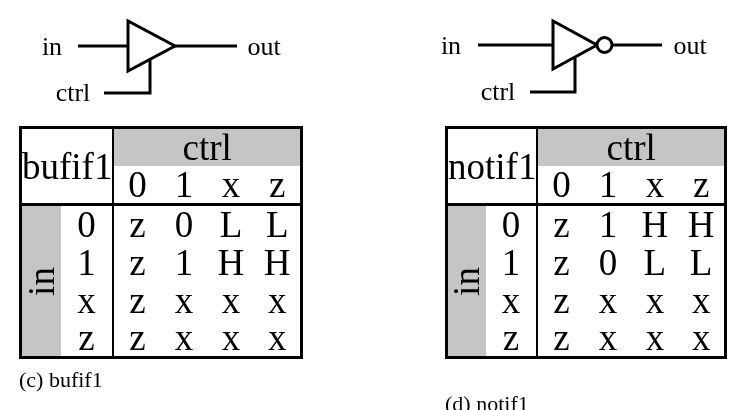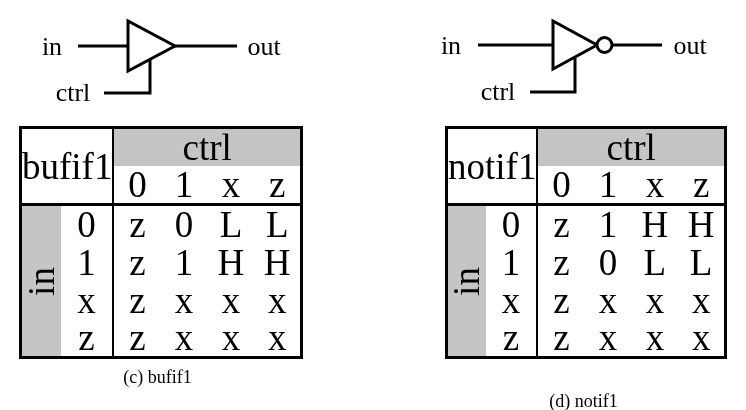--- a/index.html
+++ b/index.html
@@ -35,21 +35,21 @@
   tr.body { height:38px; }
   td { padding:0; text-align:center; vertical-align:middle; }
   td.gray { background:var(--header-fill,#c5c5c5); }
   td.divl { border-left:2px solid var(--line,#000000); }
   tr.h2 td { border-bottom:3px solid var(--line,#000000); }
   td.name { border-bottom:3px solid var(--line,#000000); }
   .rot { display:inline-block; transform:rotate(-90deg); transform-origin:center; }
 
   .caption {
     position:absolute; top:367px; width:277px;
-    text-align:center; font-size:18px;
+    font-size:22px;
   }
   #panel-left  .caption { left:19px; }
   #panel-right .caption { left:72px;margin-top:24px; }
 </style>
 </head>
 <body>
 
 <div class="stage">
 
   <div class="panel" id="panel-left">

